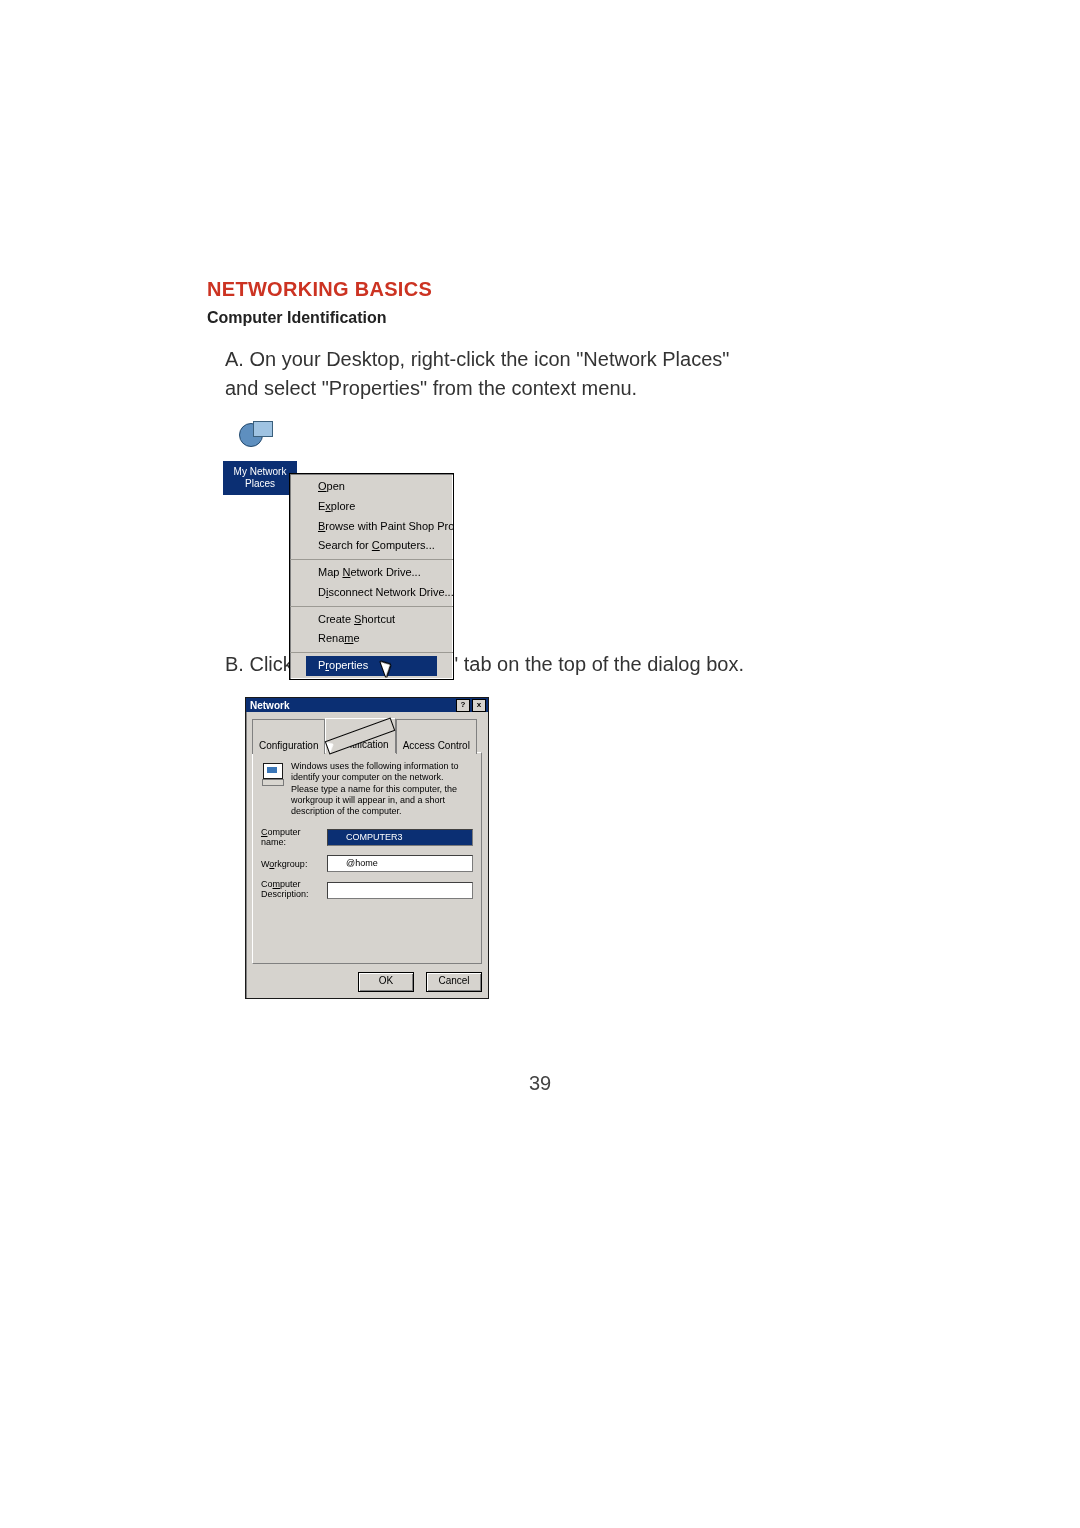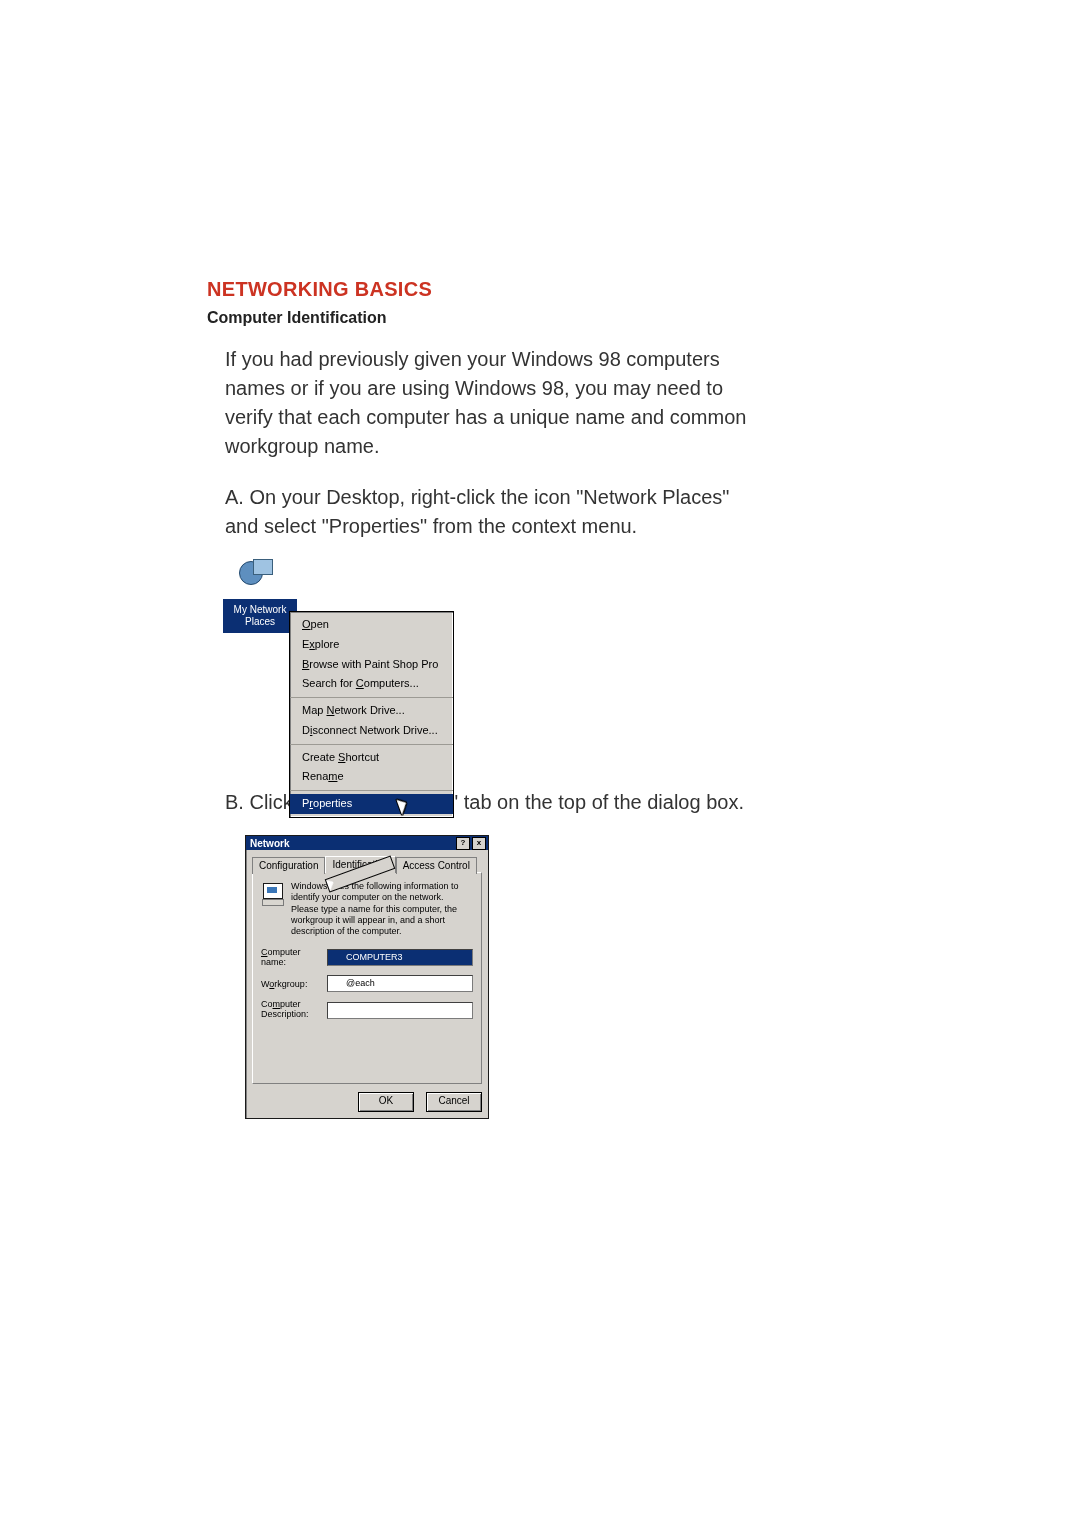--- a/index.html
+++ b/index.html
@@ -95,21 +95,21 @@
     width: 163px;
     background: #d6d3ce;
     border: 1px solid #000;
     box-shadow: 1px 1px 0 #808080 inset, -1px -1px 0 #fff inset;
     font-family: Tahoma, Arial, sans-serif;
     font-size: 11px;
     color: #000;
   }
   .cm-group {
     border-bottom: 1px solid #9c9a94;
-    padding: 3px 0;
+    padding: 3px 16px;
   }
   .cm-group:last-child { border-bottom: none; }
   .cm-item {
     padding: 3px 10px 3px 12px;
     line-height: 1.25;
     white-space: nowrap;
   }
   .cm-item.selected {
     background: #0b2f73;
     color: #fff;
@@ -171,21 +171,21 @@
   .dlg-body {
     padding: 6px 6px 4px 6px;
   }
   .tabs {
     display: flex;
     gap: 0;
     font-size: 10px;
     margin-bottom: -1px;
   }
   .tab {
-    padding: 2px 6px 3px 6px;
+    padding: 20px 6px 3px 6px;
     border: 1px solid #808080;
     border-bottom: none;
     background: #d6d3ce;
     position: relative;
     top: 1px;
   }
   .tab.active {
     background: #d6d3ce;
     border-color: #fff #808080 #d6d3ce #fff;
     top: 0;
@@ -295,21 +295,20 @@
 </style>
 </head>
 <body>
 
 <div class="page">
   <div class="content">
 
     <div class="heading-red">NETWORKING BASICS</div>
     <div class="heading-black">Computer Identification</div>
 
-    <div class="para">If you had previously given your Windows 98 computers names or if you are using Windows 98, you may need to verify that each computer has a unique name and common workgroup name.</div>
 
     <div class="step">A. On your Desktop, right-click the icon "Network Places" and select "Properties" from the context menu.</div>
 
     <div class="figure1">
       <div class="np-icon">
         <div class="globe"></div>
         <div class="screen"></div>
       </div>
       <div class="np-label">My Network Places</div>
 
@@ -362,30 +361,31 @@
               </div>
               <div class="info-text">Windows uses the following information to identify your computer on the network. Please type a name for this computer, the workgroup it will appear in, and a short description of the computer.</div>
             </div>
 
             <div class="field-row">
               <div class="field-label"><span class="ul">C</span>omputer name:</div>
               <div class="field-input sel">COMPUTER3</div>
             </div>
             <div class="field-row">
               <div class="field-label">W<span class="ul">o</span>rkgroup:</div>
-              <div class="field-input">@each</div>
+              <div class="field-input">@home</div>
             </div>
             <div class="field-row">
               <div class="field-label" style="line-height:1.1">Co<span class="ul">m</span>puter<br>Description:</div>
               <div class="field-input"></div>
             </div>
           </div>
         </div>
         <div class="dlg-buttons">
           <div class="win-btn">OK</div>
           <div class="win-btn">Cancel</div>
         </div>
       </div>
     </div>
 
   </div>
 
+  <div class="page-number">39</div>
 </div>
 
 </body></html>

